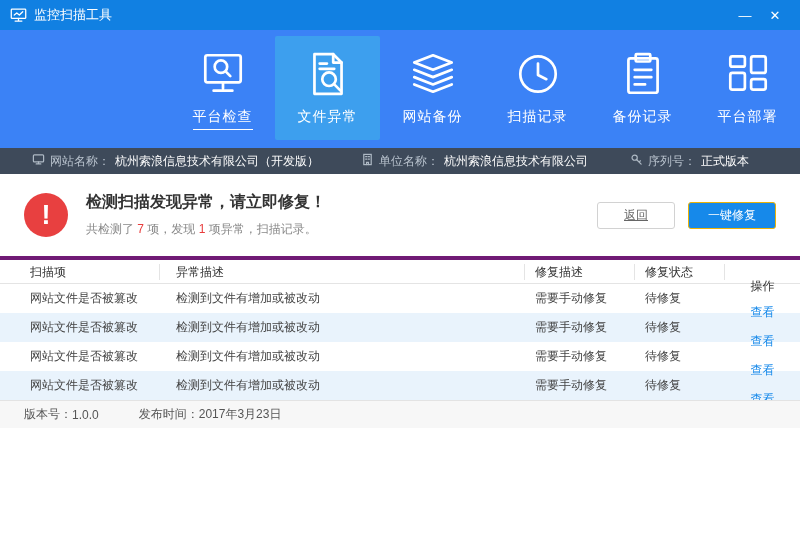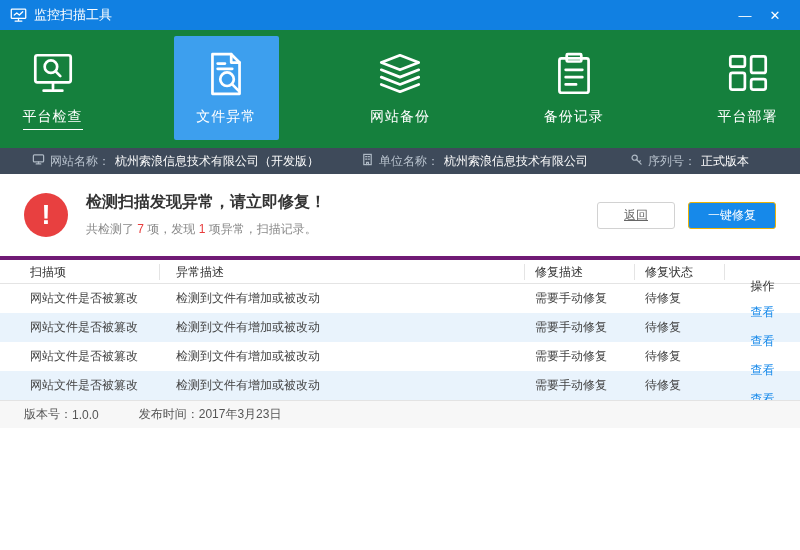--- a/index.html
+++ b/index.html
@@ -8,21 +8,21 @@
   .window { width:800px; height:392px; position:relative; background:#fff; display:flex; flex-direction:column; }
 
   
   .titlebar { height:30px; background:#1180e2; display:flex; align-items:center; padding:0 10px; flex:none; }
   .titlebar .app-icon { display:flex; align-items:center; margin-right:7px; }
   .titlebar .title { color:#fff; font-size:13px; }
   .win-controls { margin-left:auto; display:flex; }
   .win-btn { width:30px; height:30px; display:flex; align-items:center; justify-content:center; color:#fff; font-size:13px; cursor:pointer; }
 
   
-  .toolbar { height:118px; background:#15803d; display:flex; justify-content:space-between; align-items:flex-start; padding-top:6px; flex:none; }
+  .toolbar { height:118px; background:#3b82f6; display:flex; justify-content:flex-end; align-items:flex-start; padding-top:6px; flex:none; }
   .tool-item { width:105px; height:104px; display:flex; flex-direction:column; align-items:center; justify-content:flex-start; padding-top:10px; border-radius:2px; cursor:pointer; }
   .tool-item.active { background:#3d9fee; }
   .tool-item .ticon { height:56px; display:flex; align-items:center; justify-content:center; }
   .tool-item .tlabel { color:#fff; font-size:14px; margin-top:6px; letter-spacing:1px; }
   .tool-item.underlined .tlabel { border-bottom:1px solid #fff; padding-bottom:3px; }
 
   
   .infobar { height:26px; background:#3e4a5a; display:flex; align-items:center; padding:0 32px; gap:42px; flex:none; font-size:12px; }
   .info-item { display:flex; align-items:center; gap:5px; white-space:nowrap; }
   .info-label { color:#b9c3ce; }
@@ -111,20 +111,29 @@
         <svg viewBox="0 0 48 48" width="50" height="50" fill="none" stroke="#ffffff" stroke-width="2.6" stroke-linecap="round" stroke-linejoin="round">
           <path d="M24 6 L42 13 L24 20 L6 13 Z"></path>
           <path d="M6 20 L24 27 L42 20"></path>
           <path d="M6 27 L24 34 L42 27"></path>
           <path d="M6 34 L24 41 L42 34"></path>
         </svg>
       </span>
       <span class="tlabel">网站备份</span>
     </div>
 
+    <div class="tool-item">
+      <span class="ticon">
+        <svg viewBox="0 0 48 48" width="50" height="50" fill="none" stroke="#ffffff" stroke-width="2.6" stroke-linecap="round" stroke-linejoin="round">
+          <circle cx="24" cy="24" r="17"></circle>
+          <path d="M24 14 V25 L32 29"></path>
+        </svg>
+      </span>
+      <span class="tlabel">扫描记录</span>
+    </div>
 
     <div class="tool-item">
       <span class="ticon">
         <svg viewBox="0 0 48 48" width="50" height="50" fill="none" stroke="#ffffff" stroke-width="2.6" stroke-linecap="round" stroke-linejoin="round">
           <rect x="10" y="9" width="28" height="33" rx="2"></rect>
           <rect x="17" y="5" width="14" height="7" rx="1"></rect>
           <path d="M16 20 h16 M16 27 h16 M16 34 h10"></path>
         </svg>
       </span>
       <span class="tlabel">备份记录</span>

